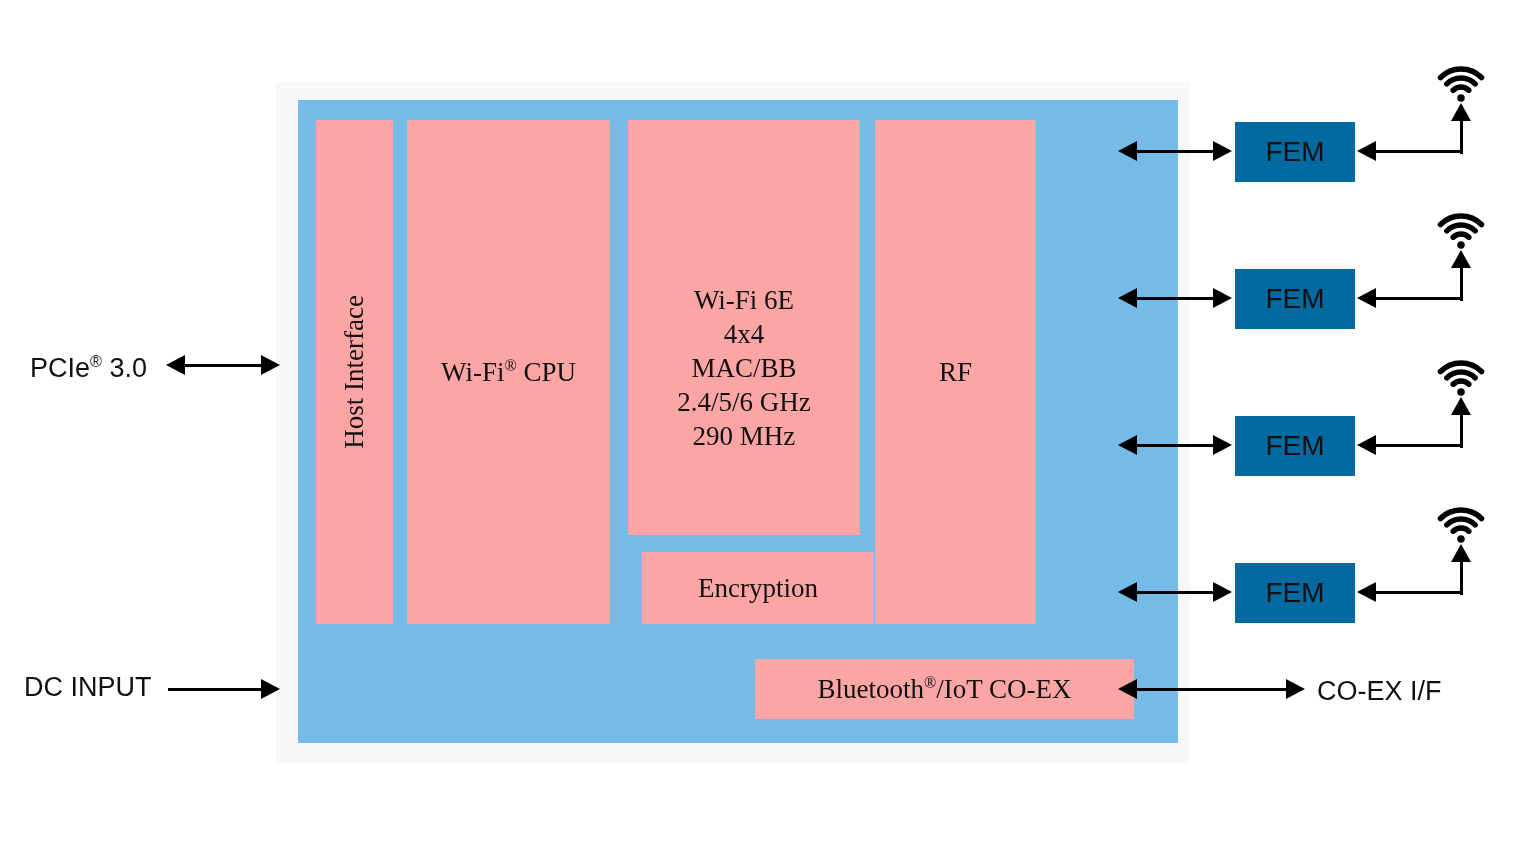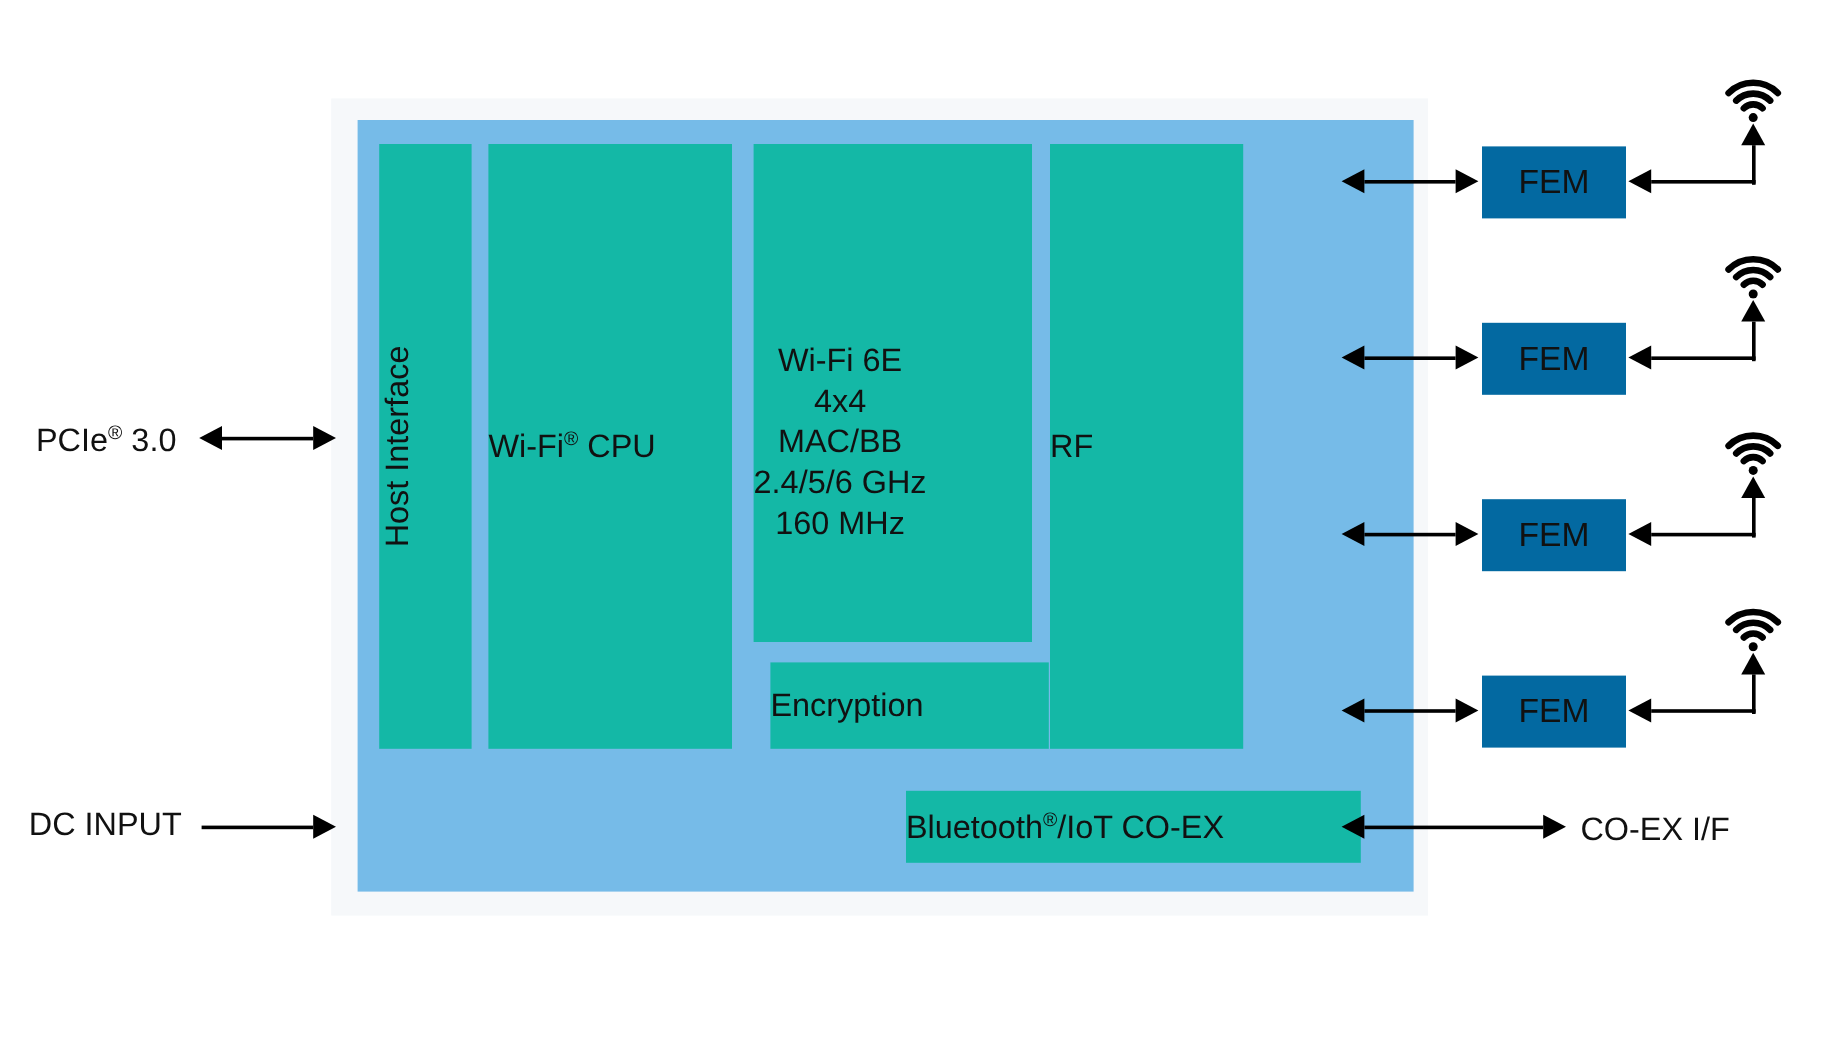--- a/index.html
+++ b/index.html
@@ -5,22 +5,22 @@
   html,body{margin:0;padding:0;background:#ffffff;}
   body{font-family:"Liberation Sans",sans-serif;color:#111111;}
   .canvas{position:relative;width:1536px;height:864px;overflow:hidden;background:#ffffff;}
   .abs{position:absolute;}
 
   
   .backdrop{left:276px;top:82px;width:914px;height:681px;background:#f6f8fa;}
   .chip{left:298px;top:100px;width:880px;height:643px;background:#76bbe8;}
 
   
-  .sub{position:absolute;background:#14b8a6;display:flex;align-items:center;justify-content:flex-start;
-       font-size:27px;text-align:center;}
+  .sub{position:absolute;background:#fca5a5;display:flex;align-items:center;justify-content:center;
+       font-size:27px;text-align:center;font-family:Liberation Serif, serif;}
   .host{left:316px;top:120px;width:77px;height:504px;}
   .host .vtext{writing-mode:vertical-rl;transform:rotate(180deg);}
   .cpu{left:407px;top:120px;width:203px;height:504px;}
   .mac{left:628px;top:120px;width:232px;height:415px;line-height:34px;}
   .mac .lines{transform:translateY(40px);}
   .enc{left:642px;top:552px;width:232px;height:72px;}
   .rf{left:875px;top:120px;width:161px;height:504px;}
   .bt{left:755px;top:659px;width:379px;height:60px;}
 
   
@@ -67,21 +67,21 @@
   <div class="sub cpu">
     <span><span>Wi-Fi</span><sup>®</sup><span> CPU</span></span>
   </div>
 
   <div class="sub mac">
     <div class="lines">
       <div>Wi-Fi 6E</div>
       <div>4x4</div>
       <div>MAC/BB</div>
       <div>2.4/5/6 GHz</div>
-      <div>160 MHz</div>
+      <div>290 MHz</div>
     </div>
   </div>
 
   <div class="sub enc">
     <span>Encryption</span>
   </div>
 
   <div class="sub rf">
     <span>RF</span>
   </div>

